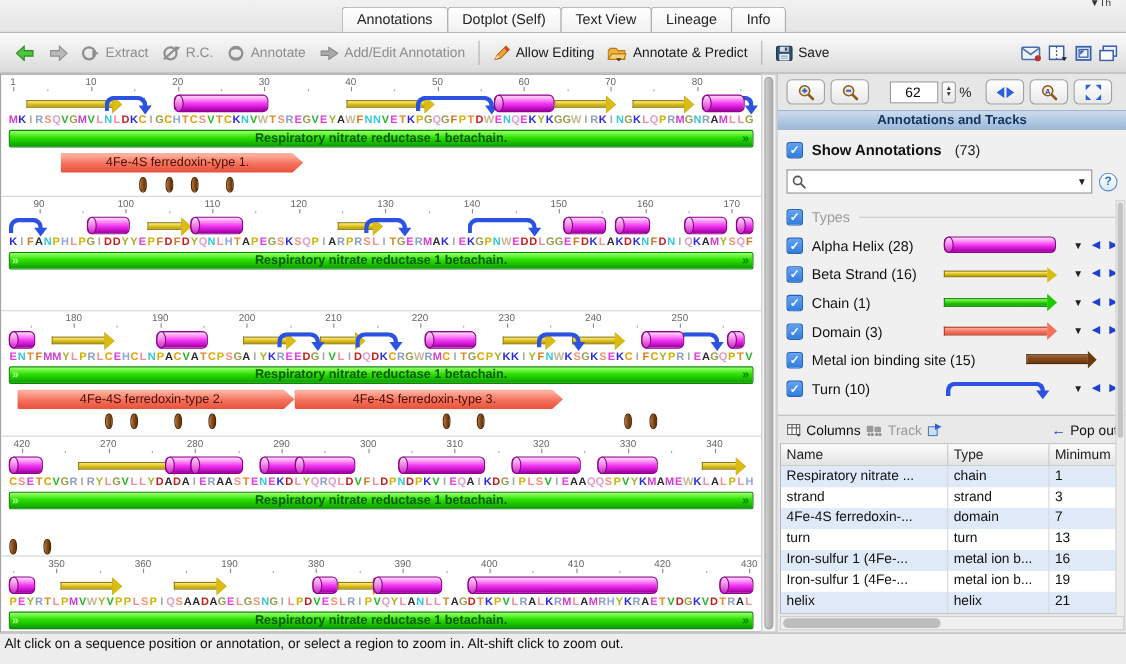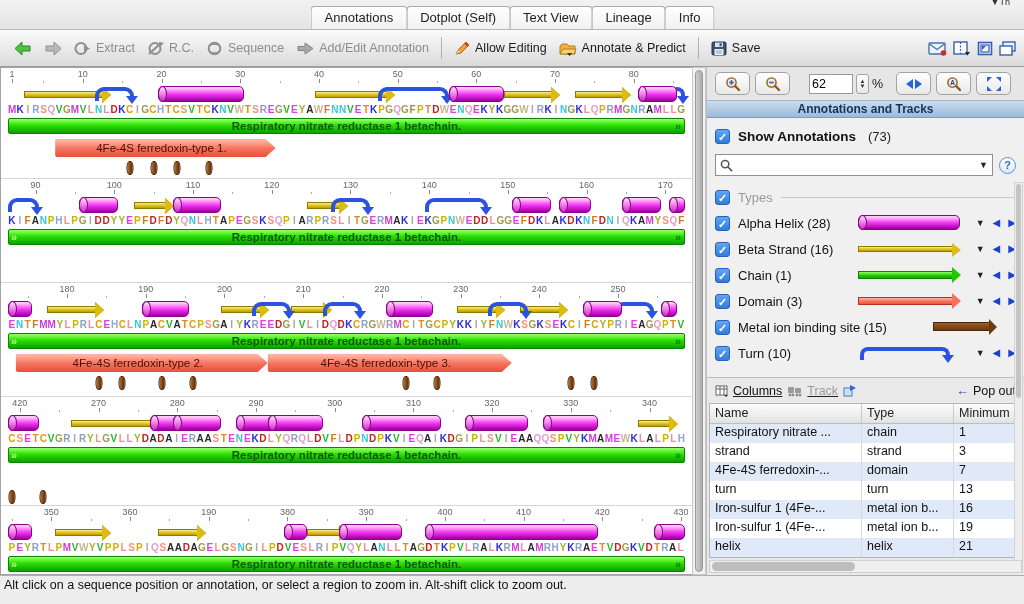--- a/index.html
+++ b/index.html
@@ -51,21 +51,21 @@
 
   
   #vscroll{position:absolute;top:67px;left:692px;width:14px;bottom:29px;background:#f2f2f2;border:1px solid #c9c9c9;}
   #vscroll .thumb{position:absolute;left:2px;right:2px;top:2px;bottom:2px;background:linear-gradient(90deg,#cfcfcf,#ababab);border-radius:5px;border:1px solid #9a9a9a;}
 
   
   #sidebar{position:absolute;top:67px;left:706px;right:0;bottom:29px;background:#e6e6e6;display:flex;flex-direction:column;border-left:1px solid #bdbdbd;}
   #zoomrow{height:33px;display:flex;align-items:center;padding:0 8px;gap:5px;}
   .zbtn{width:35px;height:23px;border:1px solid #a2a2a2;border-radius:5px;background:linear-gradient(#ffffff,#e8e8e8);display:flex;align-items:center;justify-content:center;}
   #zoomfield{margin-left:14px;display:flex;align-items:center;gap:3px;}
-  #zoomfield input{width:44px;height:20px;border:1px solid #9a9a9a;font-size:12.5px;text-align:left;padding-right:4px;background:#fff;}
+  #zoomfield input{width:44px;height:20px;border:1px solid #9a9a9a;font-size:12.5px;text-align:center;padding-right:4px;background:#fff;}
   .spin{display:flex;flex-direction:column;width:13px;height:20px;border:1px solid #a2a2a2;border-radius:3px;background:linear-gradient(#fff,#e6e6e6);font-size:6px;color:#333;align-items:center;justify-content:center;line-height:5px;}
   #pct{font-size:12.5px;color:#222;margin-right:8px;}
   #panelheader{height:18px;background:linear-gradient(#ccdcee,#9db9d8);border-top:1px solid #9fb6ce;border-bottom:1px solid #7f9cbd;text-align:center;font-size:12px;font-weight:bold;color:#11335e;line-height:17px;}
   #panelbody{flex:1;background:#f0f0f0;position:relative;display:flex;flex-direction:column;padding:6px 8px 0 8px;overflow:hidden;}
   .cb{width:15px;height:15px;border-radius:3px;background:linear-gradient(#63a4f2,#2f7de0);border:1px solid #2362b8;color:#fff;font-size:11px;font-weight:bold;line-height:14px;text-align:center;flex:none;}
   #showrow{display:flex;align-items:center;gap:8px;height:24px;}
   #showrow .t1{font-size:13.5px;font-weight:bold;color:#111;}
   #showrow .t2{font-size:13px;color:#222;margin-left:4px;}
   #searchrow{display:flex;align-items:center;gap:6px;margin:6px 0 10px 0;}
   #searchbox{flex:1;height:22px;border:1px solid #8f8f8f;background:#fff;display:flex;align-items:center;padding:0 4px;gap:4px;}
@@ -95,21 +95,21 @@
 
   
   #sbscroll{position:absolute;right:1px;top:64px;bottom:2px;width:9px;background:#ededed;border:1px solid #d2d2d2;}
   #sbscroll .thumb{position:absolute;left:1px;right:1px;top:1px;height:55%;background:#c4c4c4;border-radius:4px;}
 
   
   #tablesec{margin-top:auto;border-top:1px solid #bdbdbd;background:#e9e9e9;margin-left:-8px;margin-right:-8px;}
   #tabletools{height:25px;display:flex;align-items:center;gap:5px;padding:0 8px;font-size:12.5px;}
   #tabletools .lbl-en{color:#111;}
   #tabletools .lbl-dis{color:#9a9a9a;}
-  #tabletools .grp{display:flex;align-items:center;gap:4px;text-decoration:underline;}
+  #tabletools .grp{display:flex;align-items:center;gap:4px;}
   #popout{margin-left:auto;display:flex;align-items:center;gap:4px;}
   #popout .arrow{color:#2244cc;font-weight:bold;font-size:13px;}
   #anntable{border:1px solid #b5b5b5;margin:0 2px;background:#fff;}
   #anntable .hrow{display:flex;height:20px;background:linear-gradient(#fcfcfc,#e2e2e2);border-bottom:1px solid #bdbdbd;}
   #anntable .hcell{font-size:12.5px;color:#222;padding:2px 5px;border-right:1px solid #c9c9c9;white-space:nowrap;overflow:hidden;}
   #anntable .row{display:flex;height:19px;}
   #anntable .row.alt{background:#dfe9f8;}
   #anntable .cell{font-size:12.5px;color:#111;padding:1px 5px;border-right:1px solid #d8d8d8;white-space:nowrap;overflow:hidden;}
   .c0{width:152px;flex:none;}
   .c1{width:92px;flex:none;}
@@ -173,21 +173,21 @@
         <span>R.C.</span>
       </div>
       <div class="tbtn dis">
         <span>
           <svg width="17" height="15" viewBox="0 0 17 15">
             <circle cx="8.5" cy="7.5" r="5.8" fill="none" stroke="#8f8f8f" stroke-width="2"></circle>
             <path d="M3 5 Q8.5 1 14 5" fill="none" stroke="#8f8f8f" stroke-width="1.4"></path>
             <path d="M3 10 Q8.5 14 14 10" fill="none" stroke="#8f8f8f" stroke-width="1.4"></path>
           </svg>
         </span>
-        <span>Sequence</span>
+        <span>Annotate</span>
       </div>
       <div class="tbtn dis">
         <span>
           <svg width="18" height="15" viewBox="0 0 18 15">
             <polygon points="9,2 9,5.5 2,5.5 2,9.5 9,9.5 9,13 17,7.5" fill="#a9a9a9" stroke="#848484"></polygon>
           </svg>
         </span>
         <span>Add/Edit Annotation</span>
       </div>
       <div class="tsep"></div>

